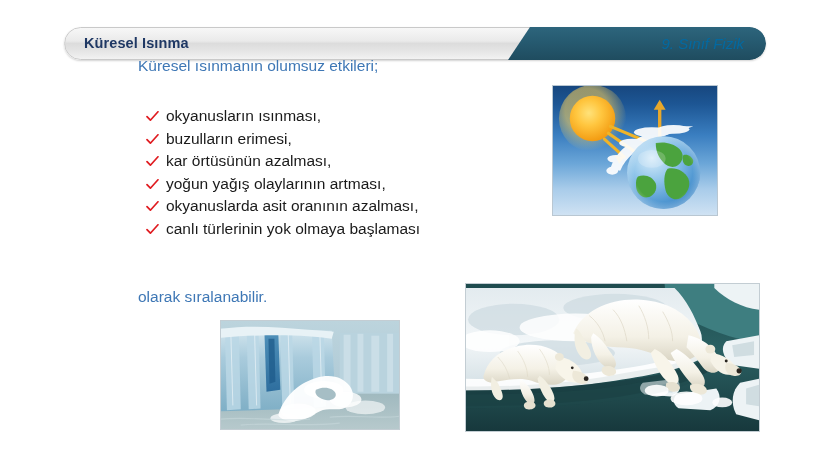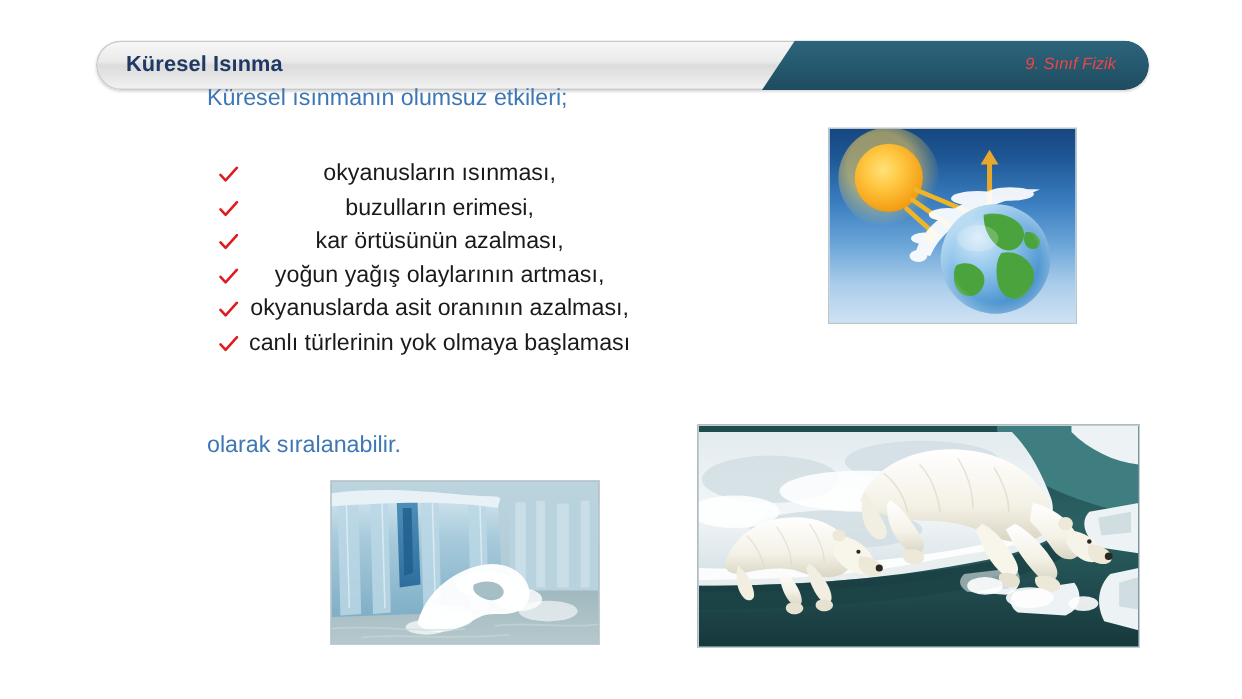--- a/index.html
+++ b/index.html
@@ -62,23 +62,23 @@
     color: #1f3864;
     letter-spacing: 0.1px;
     white-space: nowrap;
   }
   .header-subject {
     position: absolute;
     right: 22px;
     top: 0;
     height: 23px;
     line-height: 33px;
-    font-size: 11px;
+    font-size: 15px;
     font-style: italic;
-    color: #ef4444;
+    color: #0369a1;
     white-space: nowrap;
   }
 
   
   .lead-line {
     position: absolute;
     left: 138px;
     top: 57px;
     font-size: 15.5px;
     color: #3e77b5;
@@ -93,21 +93,20 @@
     padding: 0;
     list-style: none;
   }
   .check-list li {
     position: relative;
     padding-left: 22px;
     font-size: 15.5px;
     line-height: 22.5px;
     color: #1a1a1a;
     white-space: nowrap;
-    text-align: center;
   }
   .check-mark {
     position: absolute;
     left: 2px;
     top: 0;
     width: 14px;
     height: 22px;
     color: #e01b20;
     font-size: 13px;
     line-height: 22px;

